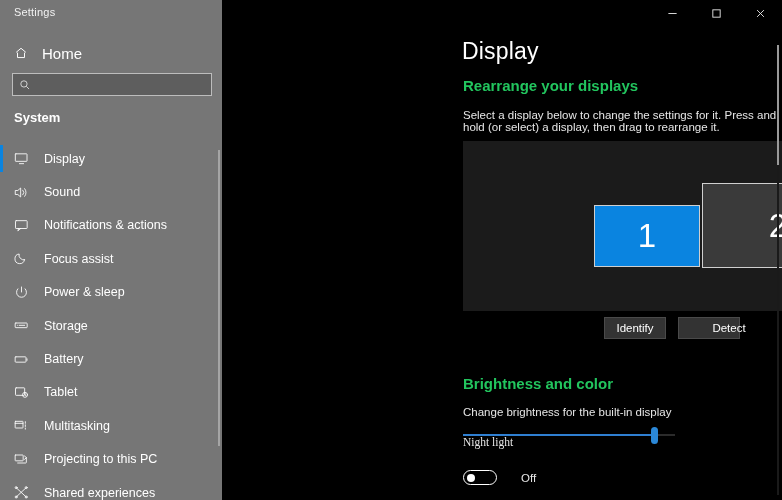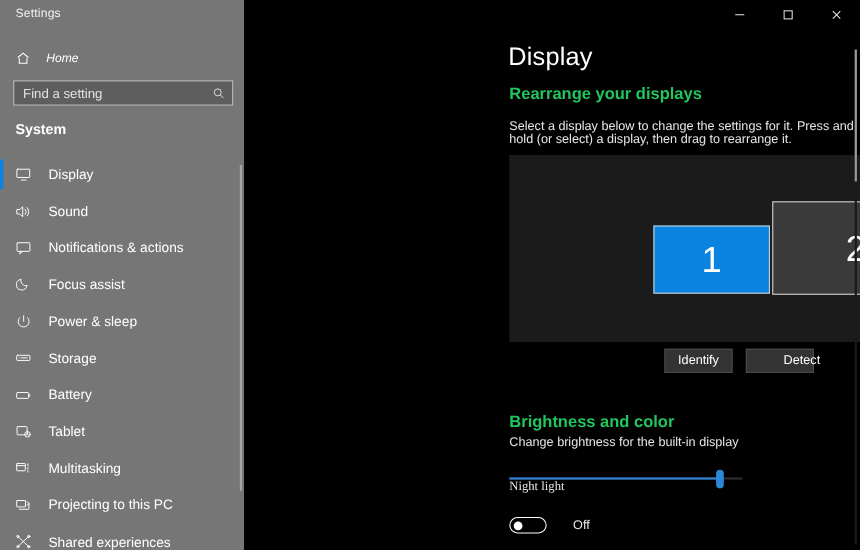--- a/index.html
+++ b/index.html
@@ -24,21 +24,21 @@
   .sb-title {
     position: absolute; left: 14px; top: 6px;
     font-size: 11px; color: #f2f2f2; letter-spacing: .2px;
   }
   .sb-home {
     position: absolute; left: 0; top: 40px;
     width: 222px; height: 26px;
     display: flex; align-items: center; padding-left: 14px;
   }
   .sb-home .glyph { width: 22px; display:flex; align-items:center; color:#fff; }
-  .sb-home .lbl { font-size: 11px; color: #ffffff; padding-left: 6px; font-style: italic; }
+  .sb-home .lbl { font-size: 15px; color: #ffffff; padding-left: 6px; }
 
   .sb-search {
     position: absolute; left: 12px; top: 73px;
     width: 200px; height: 23px;
     background: #5e5e5e;
     border: 1px solid #bdbdbd;
     display: flex; align-items: center;
   }
   .sb-search input {
     flex: 1; height: 100%;
@@ -147,21 +147,21 @@
     color: #ffffff;
     font-size: 11.5px;
     font-family: Liberation Sans, sans-serif;
     display: flex; align-items: center; justify-content: center;
     cursor: default;
   }
   #btn-identify { left: 382px; top: 317px; width: 62px; }
   #btn-detect   { left: 456px; top: 317px; width: 62px; padding-left: 40px; }
 
   #bc-head { top: 375px; }
-  #bright-label { top: 396px; }
+  #bright-label { top: 406px; }
 
   
   #slider {
     position: absolute; left: 241px; top: 425px;
     width: 212px; height: 20px;
   }
   #slider .track {
     position: absolute; left: 0; top: 9px;
     width: 212px; height: 2px; background: #2b2b2b;
   }
@@ -221,21 +221,20 @@
       <span class="glyph">
         <svg width="14" height="14" viewBox="0 0 16 16" fill="none" stroke="#ffffff" stroke-width="1.1">
           <path d="M2.5 7.2L8 2.6l5.5 4.6"></path>
           <path d="M4 7.6v5.6h8V7.6"></path>
         </svg>
       </span>
       <span class="lbl">Home</span>
     </div>
 
     <div class="sb-search">
-      <input id="search-input" type="text" placeholder="Find a setting" style="">
       <span class="mag">
         <svg width="12" height="12" viewBox="0 0 16 16" fill="none" stroke="#e8e8e8" stroke-width="1.1">
           <circle cx="6.6" cy="6.6" r="4.2"></circle>
           <path d="M9.8 9.8L13.4 13.4"></path>
         </svg>
       </span>
     </div>
 
     <div class="sb-group">System</div>
 

